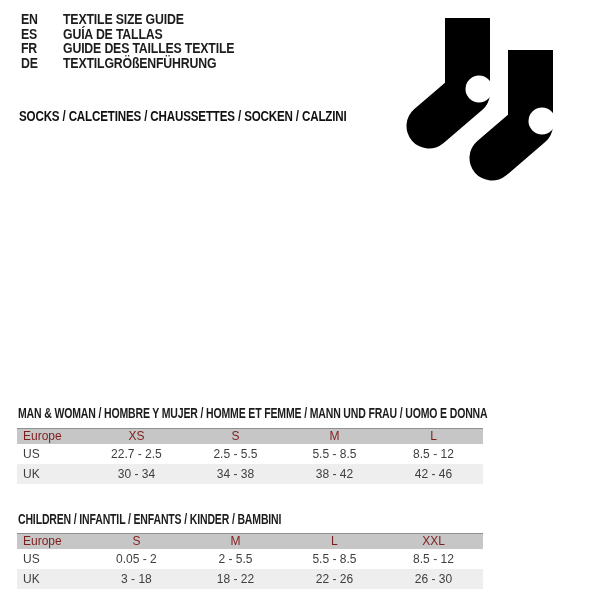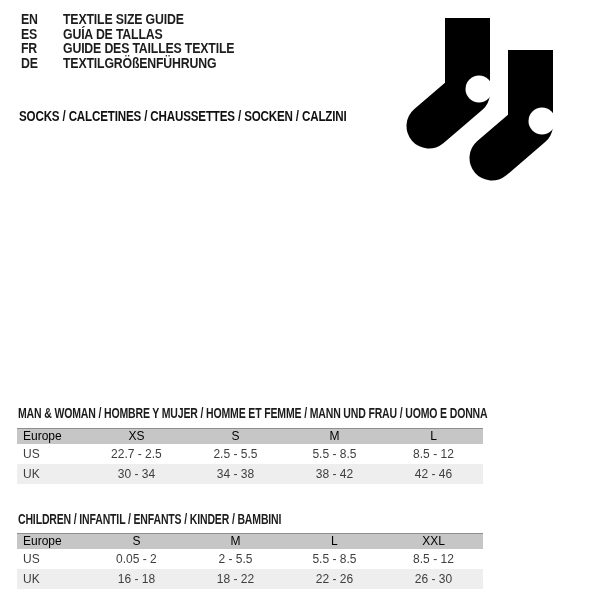--- a/index.html
+++ b/index.html
@@ -47,21 +47,21 @@
   }
   .table-1 { top: 428px; }
   .table-2 { top: 533px; }
 
   .size-table col.c0 { width: 15%; }
   .size-table col.cx { width: 21.25%; }
 
   .size-table thead tr { background: #c6c6c6; border-top: 1px solid #8f8f8f; }
   .size-table th {
     font-weight: 400; height: 15px; text-align: center;
-    color: #000000; padding: 0; line-height: 15px;
+    color: #7f1d1d; padding: 0; line-height: 15px;
   }
   .size-table td { height: 20px; text-align: center; padding: 0; line-height: 16px; }
   .size-table .left { text-align: left; padding-left: 6px; }
   .size-table tbody tr.alt { background: #eeeeee; }
 </style>
 </head>
 <body>
 
 <div class="page">
 
@@ -158,21 +158,21 @@
     <tbody>
       <tr>
         <td class="left">US</td>
         <td>0.05 - 2</td>
         <td>2 - 5.5</td>
         <td>5.5 - 8.5</td>
         <td>8.5 - 12</td>
       </tr>
       <tr class="alt">
         <td class="left">UK</td>
-        <td>16 - 18</td>
+        <td>3 - 18</td>
         <td>18 - 22</td>
         <td>22 - 26</td>
         <td>26 - 30</td>
       </tr>
     </tbody>
   </table>
 
 </div>
 
 </body></html>

